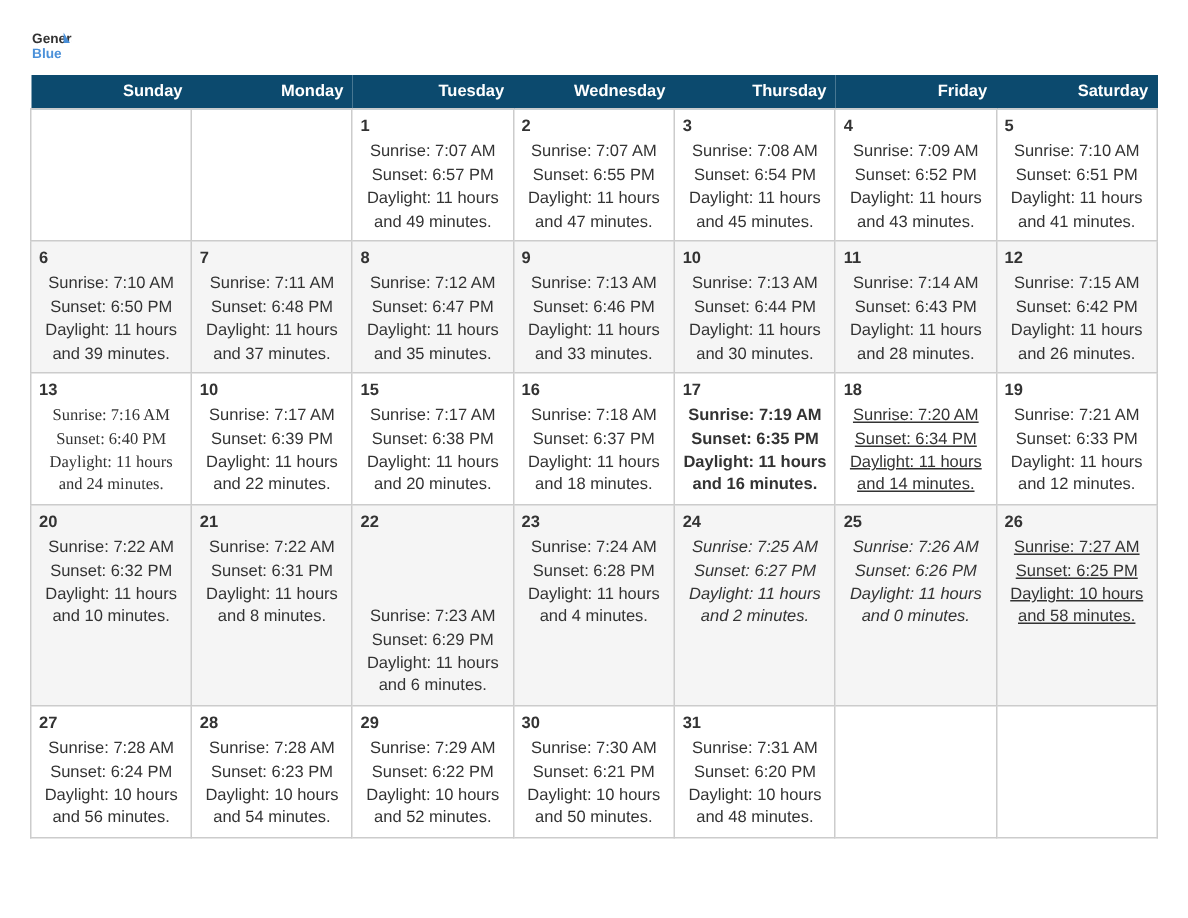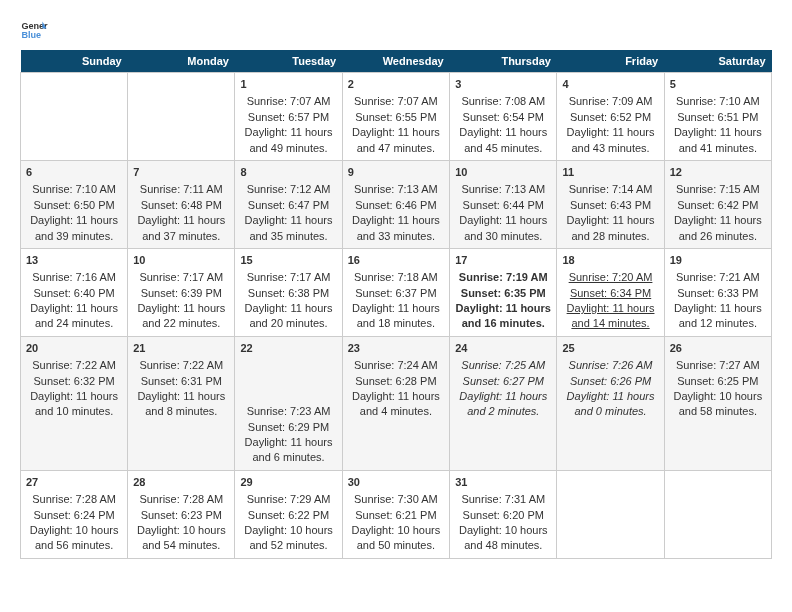--- a/index.html
+++ b/index.html
@@ -199,21 +199,21 @@
         <td>
           <span class="day-num">12</span>
           <div class="day-info" style="white-space: pre-line;">Sunrise: 7:15 AM
 Sunset: 6:42 PM
 Daylight: 11 hours and 26 minutes.</div>
         </td>
       </tr>
       <tr>
         <td>
           <span class="day-num">13</span>
-          <div class="day-info" style="white-space: pre-line;">Sunrise: 7:16 AM
+          <div class="day-info" style="white-space: pre-line; font-family: Liberation Serif, serif;">Sunrise: 7:16 AM
 Sunset: 6:40 PM
 Daylight: 11 hours and 24 minutes.</div>
         </td>
         <td>
           <span class="day-num">10</span>
           <div class="day-info" style="white-space: pre-line;">Sunrise: 7:17 AM
 Sunset: 6:39 PM
 Daylight: 11 hours and 22 minutes.</div>
         </td>
         <td>
@@ -279,21 +279,21 @@
 Daylight: 11 hours and 2 minutes.</div>
         </td>
         <td>
           <span class="day-num">25</span>
           <div class="day-info" style="white-space: pre-line; font-style: italic;">Sunrise: 7:26 AM
 Sunset: 6:26 PM
 Daylight: 11 hours and 0 minutes.</div>
         </td>
         <td>
           <span class="day-num">26</span>
-          <div class="day-info" style="white-space: pre-line;">Sunrise: 7:27 AM
+          <div class="day-info" style="white-space: pre-line; text-decoration: underline;">Sunrise: 7:27 AM
 Sunset: 6:25 PM
 Daylight: 10 hours and 58 minutes.</div>
         </td>
       </tr>
       <tr>
         <td>
           <span class="day-num">27</span>
           <div class="day-info" style="white-space: pre-line;">Sunrise: 7:28 AM
 Sunset: 6:24 PM
 Daylight: 10 hours and 56 minutes.</div>

